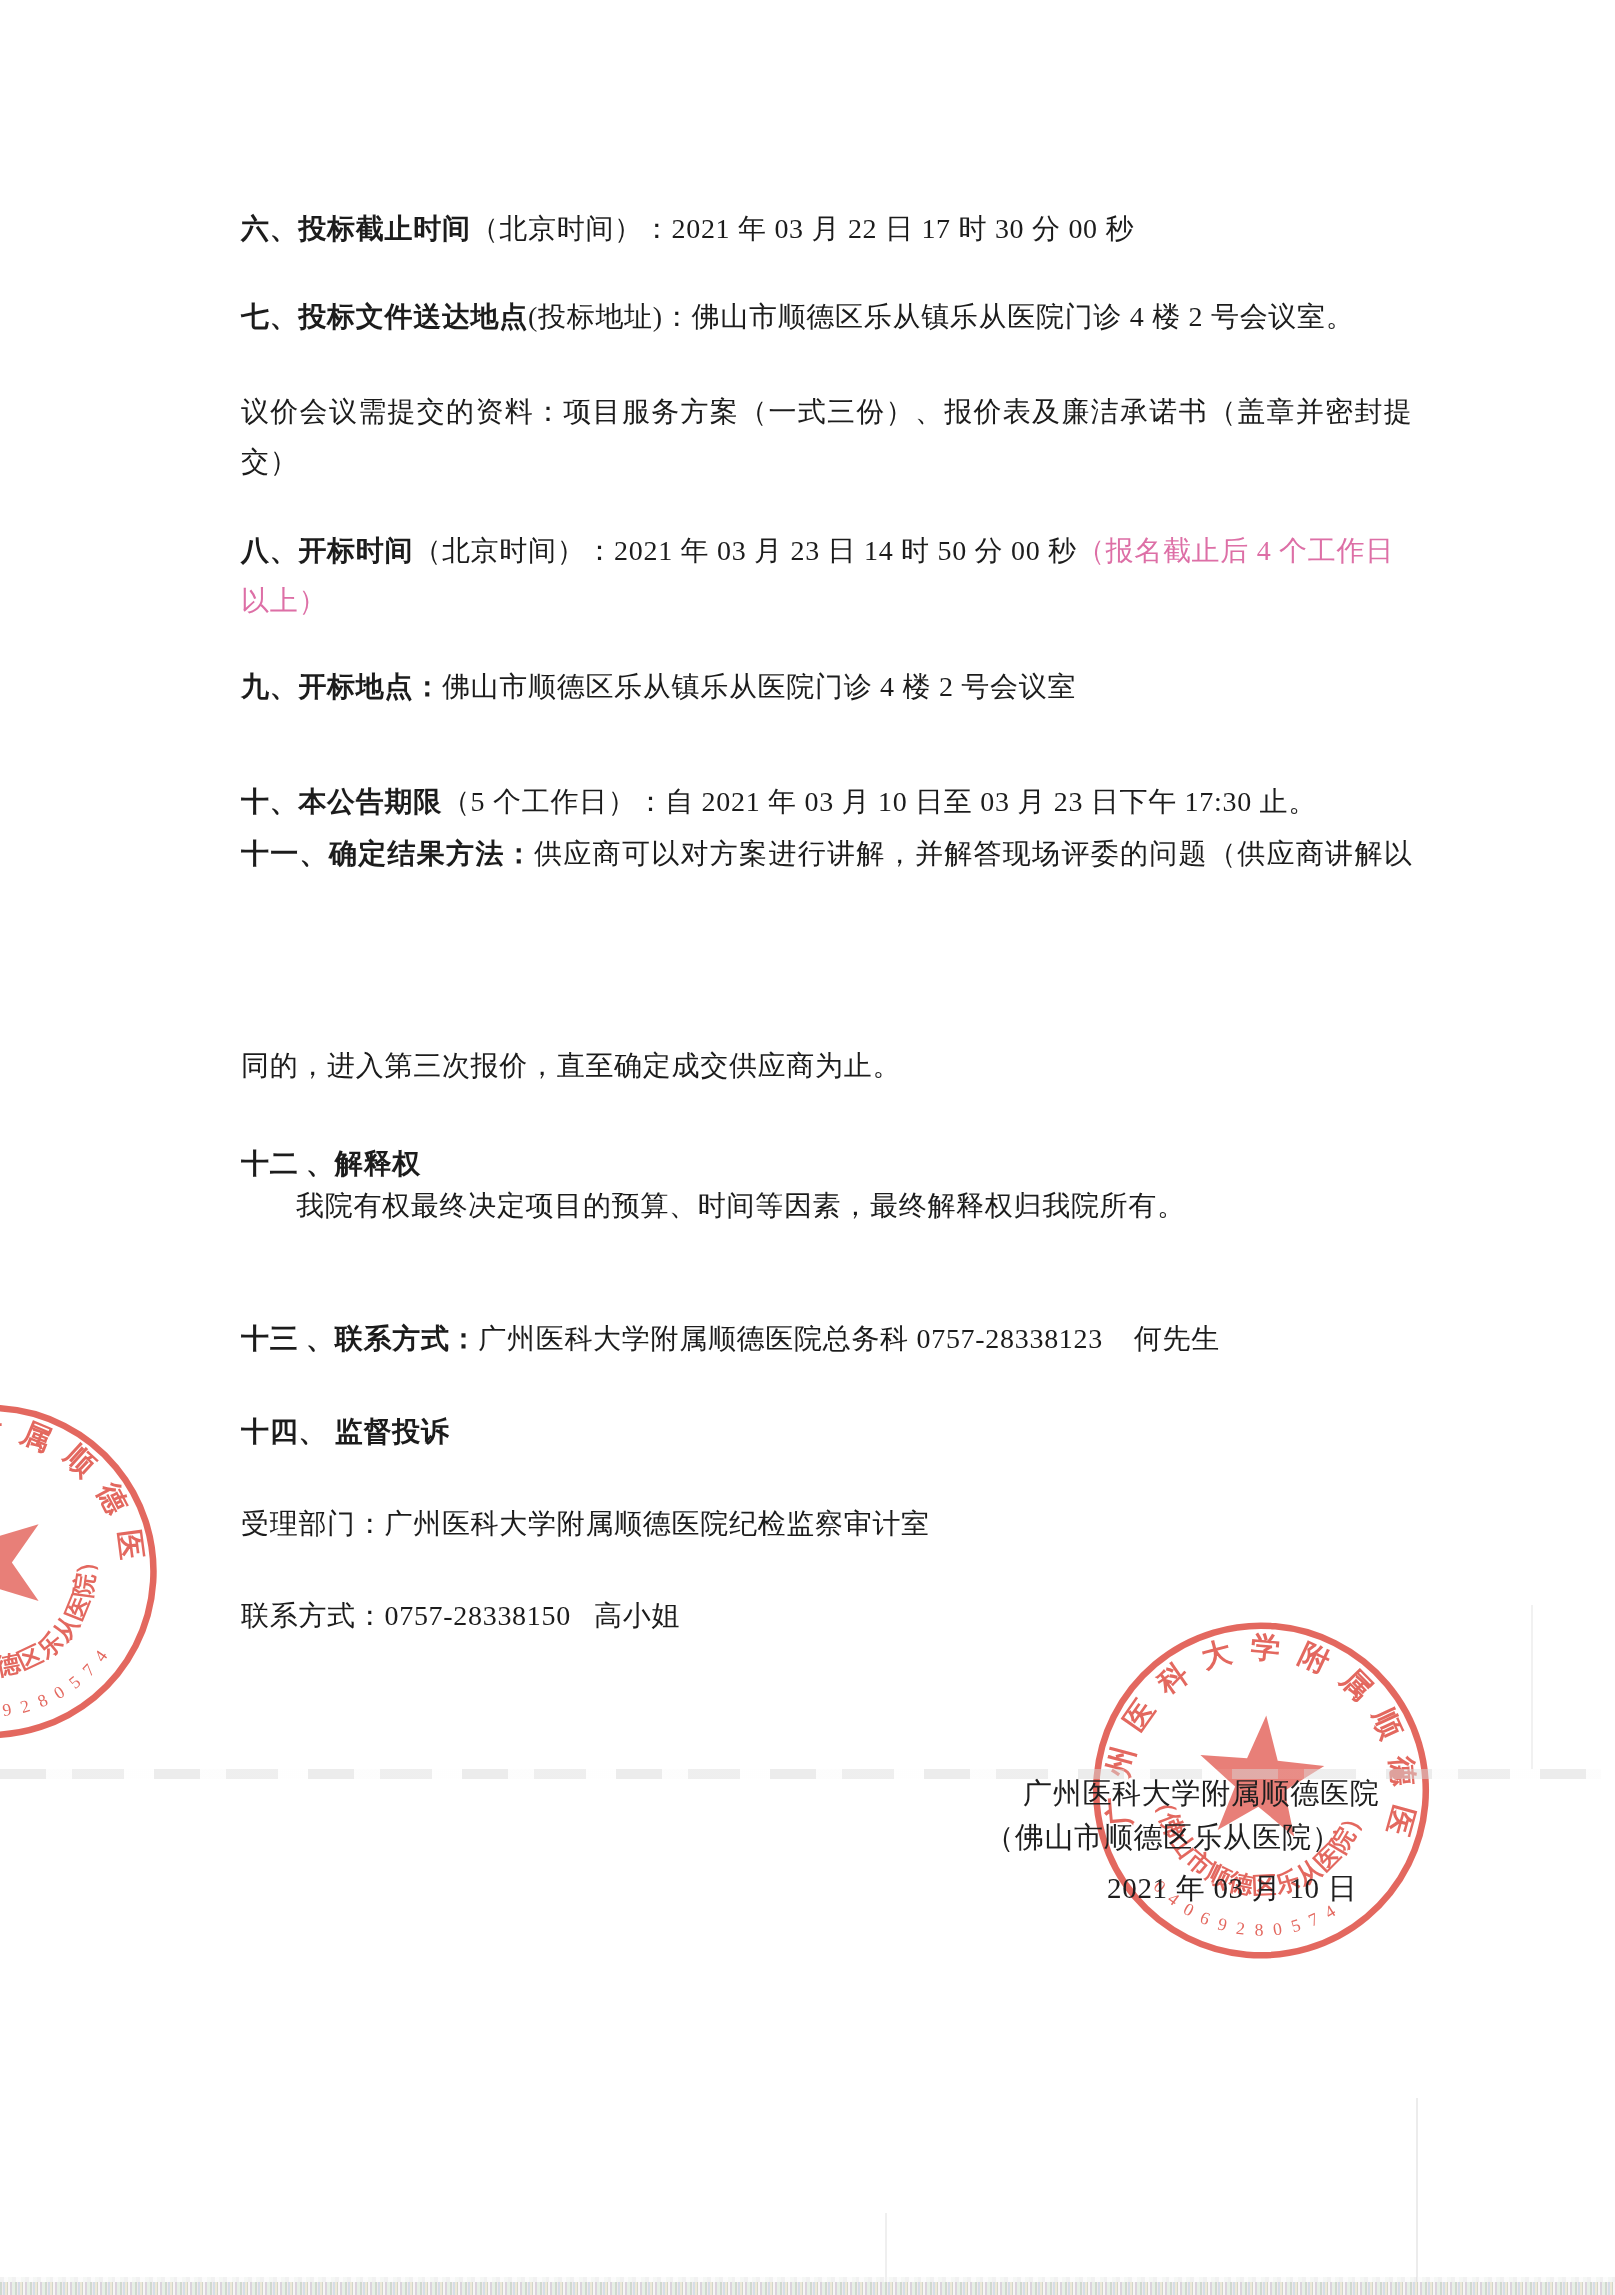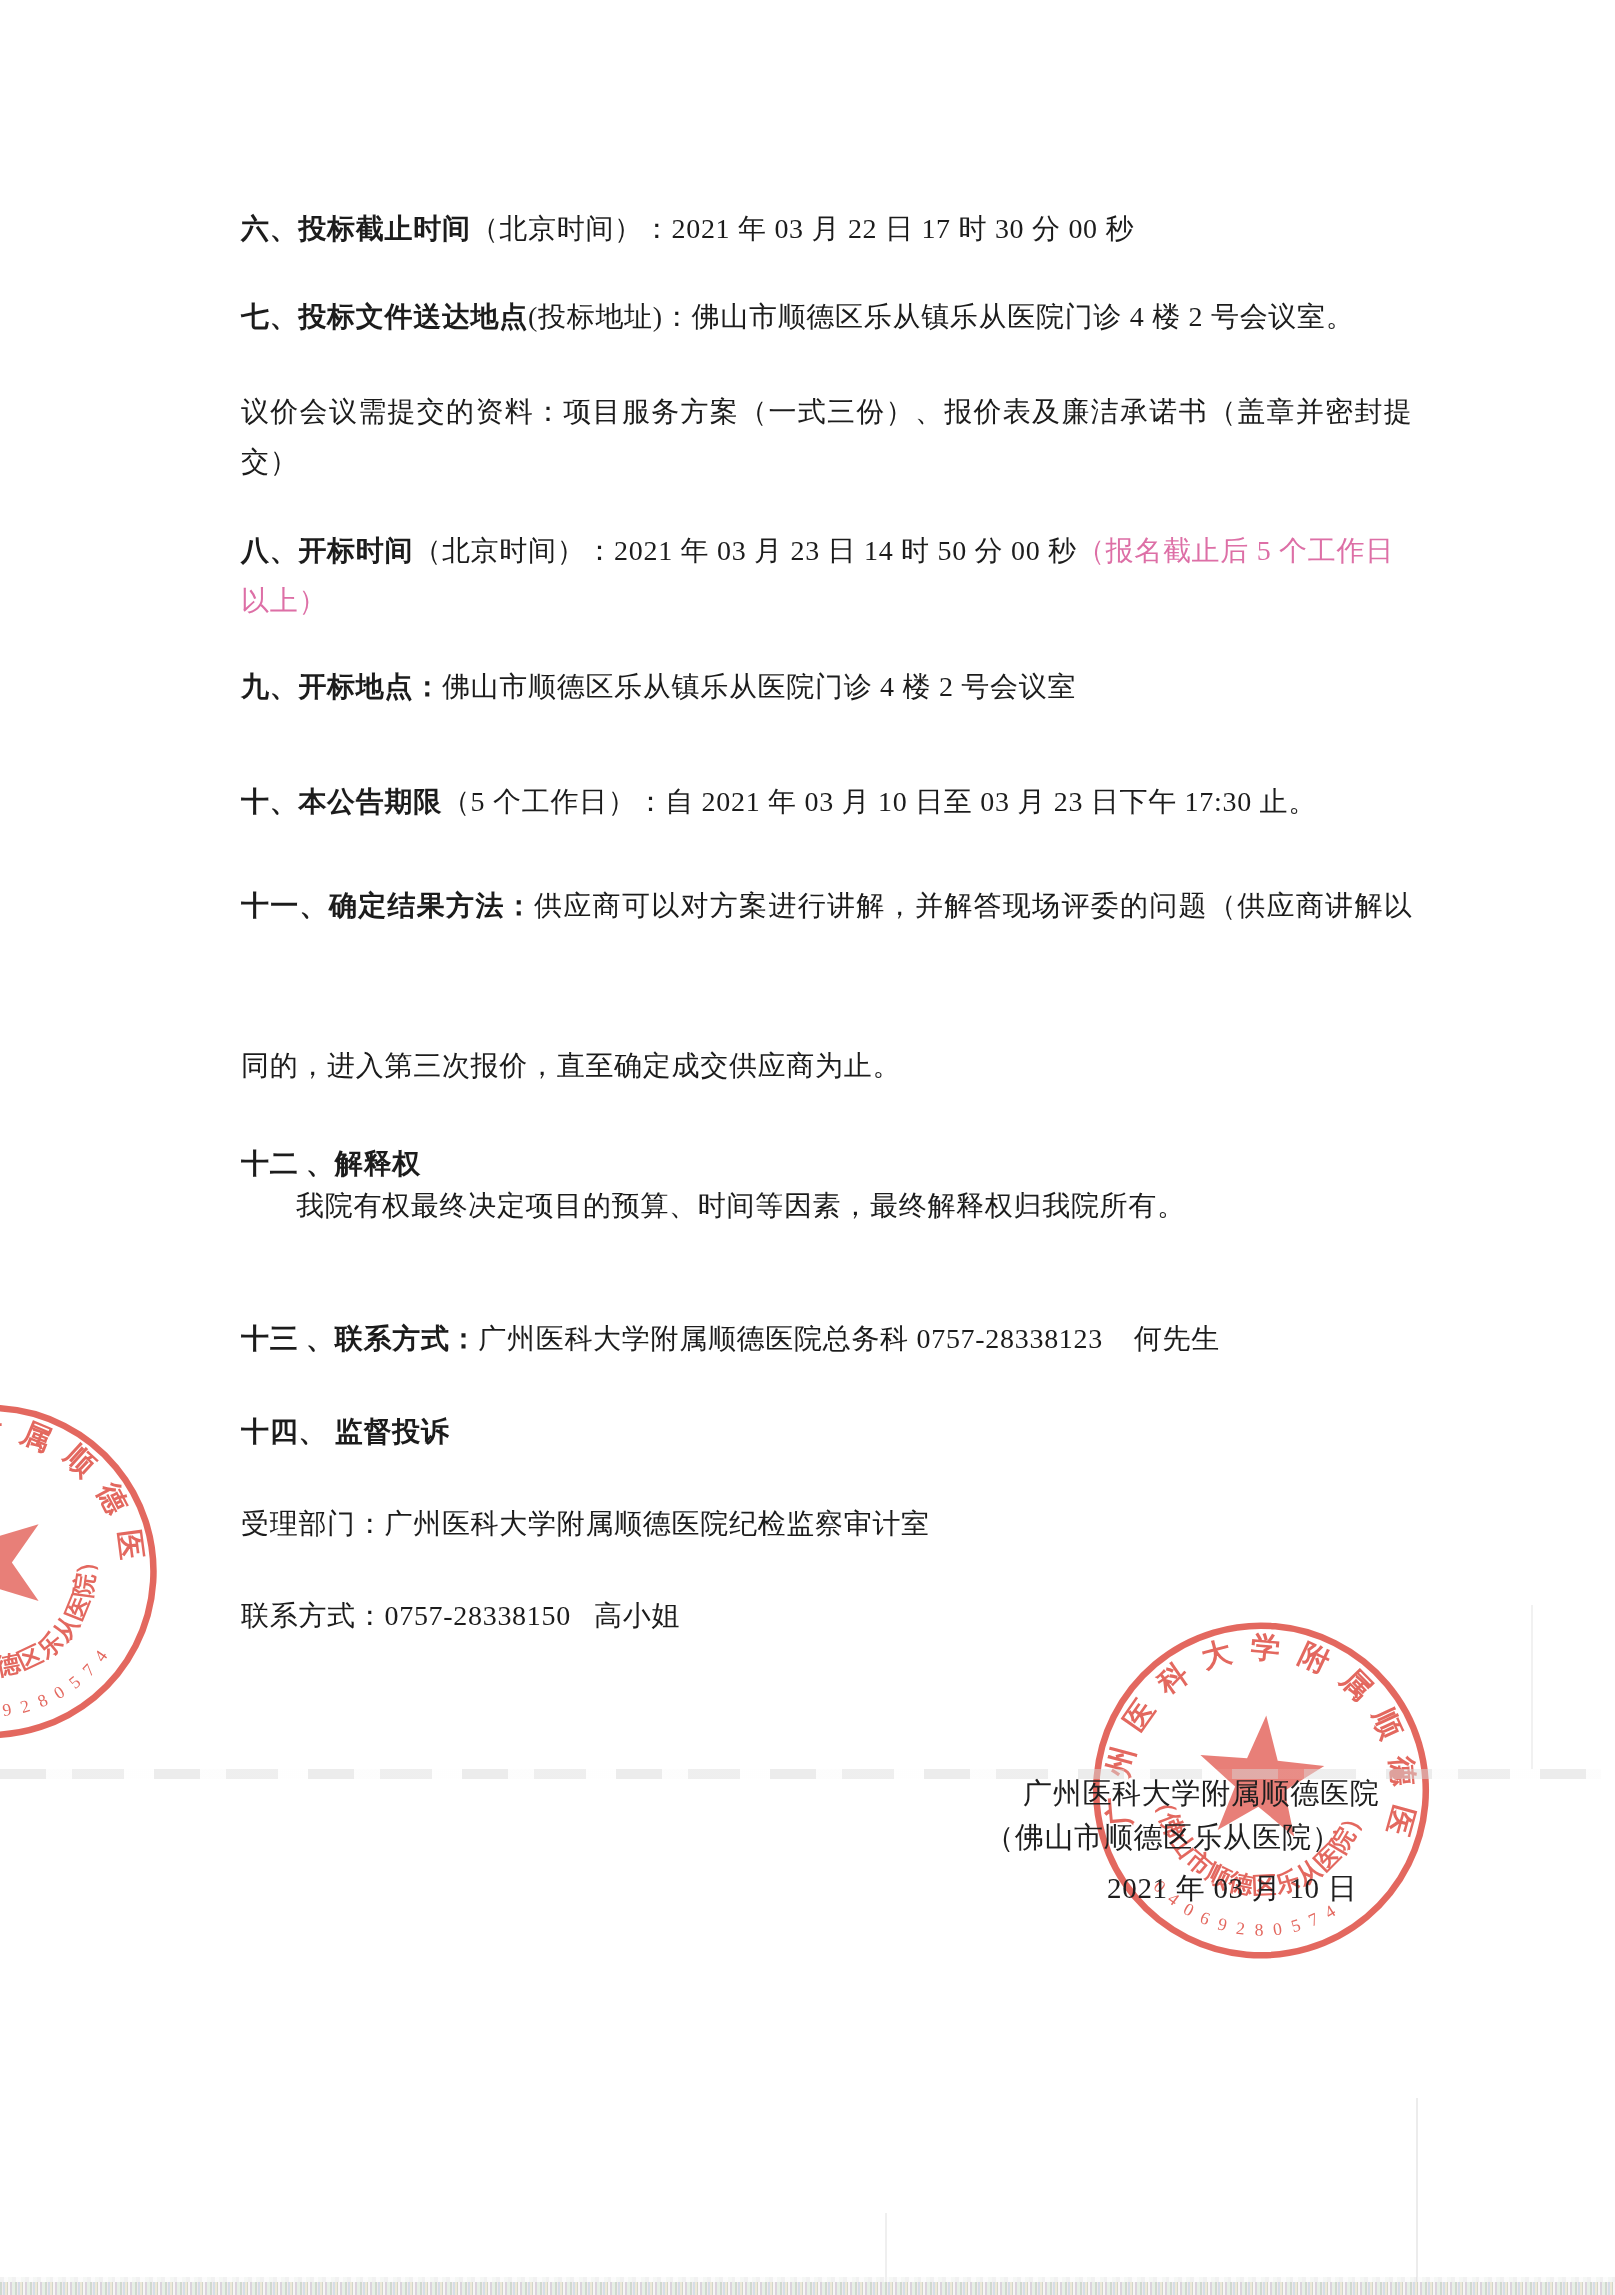--- a/index.html
+++ b/index.html
@@ -23,21 +23,21 @@
   .line .b{font-weight:bold;}
   .line .pink{color:#dd6fa6;}
   .l1{top:211px;}
   .l2{top:299px;}
   .l3{top:394px;letter-spacing:1.3px;}
   .l4{top:444px;}
   .l5{top:533px;}
   .l6{top:583px;}
   .l7{top:669px;}
   .l8{top:756px;margin-top:28px;}
-  .l9{top:888px;letter-spacing:1.3px;text-align:right;}
+  .l9{top:836px;letter-spacing:1.3px;text-align:right;}
   .l10{top:917px;letter-spacing:1.6px;}
   .l11{top:986px;letter-spacing:1.6px;}
   .l12{top:1048px;font-family:Liberation Serif, serif;}
   .l13{top:1146px;}
   .l14{top:1188px;left:296px;}
   .l15{top:1321px;}
   .l16{top:1414px;}
   .l17{top:1506px;}
   .l18{top:1598px;}
   .sig{
@@ -124,21 +124,21 @@
     </g>
   </svg>
 
   <div class="line l1"><span class="b">六、投标截止时间</span><span>（北京时间）：2021 年 03 月 22 日 17 时 30 分 00 秒</span></div>
 
   <div class="line l2"><span class="b">七、投标文件送达地点</span><span>(投标地址)：佛山市顺德区乐从镇乐从医院门诊 4 楼 2 号会议室。</span></div>
 
   <div class="line l3"><span>议价会议需提交的资料：项目服务方案（一式三份）、报价表及廉洁承诺书（盖章并密封提</span></div>
   <div class="line l4"><span>交）</span></div>
 
-  <div class="line l5"><span class="b">八、开标时间</span><span>（北京时间）：2021 年 03 月 23 日 14 时 50 分 00 秒</span><span class="pink">（报名截止后 5 个工作日</span></div>
+  <div class="line l5"><span class="b">八、开标时间</span><span>（北京时间）：2021 年 03 月 23 日 14 时 50 分 00 秒</span><span class="pink">（报名截止后 4 个工作日</span></div>
   <div class="line l6"><span class="pink">以上）</span></div>
 
   <div class="line l7"><span class="b">九、开标地点：</span><span>佛山市顺德区乐从镇乐从医院门诊 4 楼 2 号会议室</span></div>
 
   <div class="line l8"><span class="b">十、本公告期限</span><span>（5 个工作日）：自 2021 年 03 月 10 日至 03 月 23 日下午 17:30 止。</span></div>
 
   <div class="line l9"><span class="b">十一、确定结果方法：</span><span>供应商可以对方案进行讲解，并解答现场评委的问题（供应商讲解以</span></div>
   <div class="line l12"><span>同的，进入第三次报价，直至确定成交供应商为止。</span></div>
 
   <div class="line l13"><span class="b">十二 、解释权</span></div>

